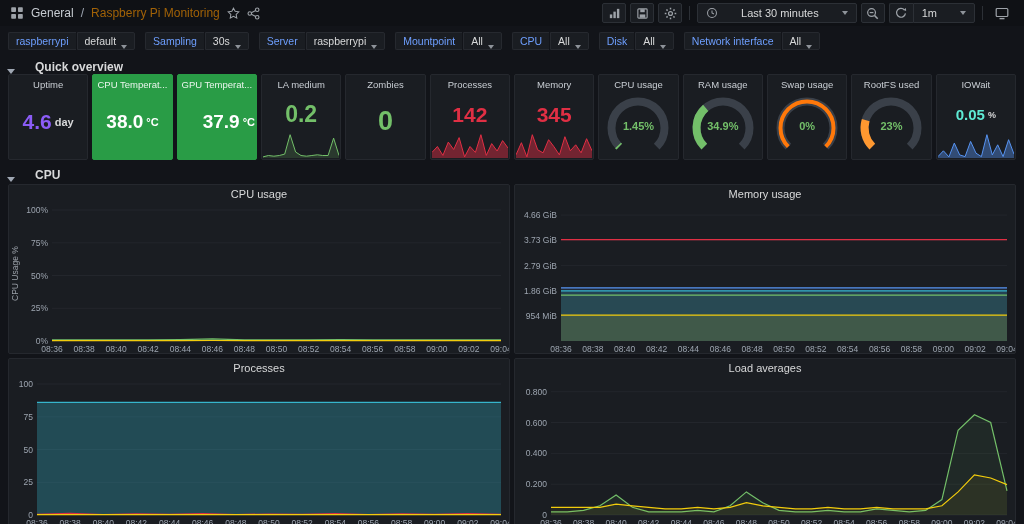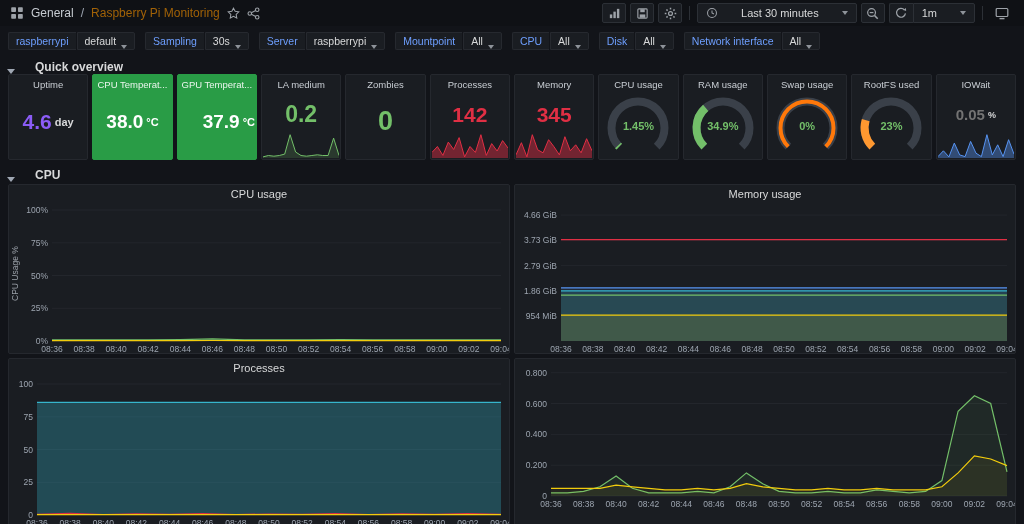--- a/index.html
+++ b/index.html
@@ -316,21 +316,21 @@
           <svg class="gauge-svg" data-name="gauge-arc">
             <path d="M20.3,56.7 A26.5,26.5 0 1 1 57.7,56.7" stroke="#3a4049" stroke-width="8" fill="none"></path>
             <path d="M20.3,56.7 A26.5,26.5 0 0 1 13.7,30.2" stroke="#ff9830" stroke-width="8" fill="none"></path>
           </svg>
           <div class="gauge-value" data-name="stat-value" style="color: rgb(115, 191, 105);">23%</div>
         </div>
       </div>
       <div class="stat" data-name="stat-panel-iowait">
         <div class="stat-title" data-name="stat-title">IOWait</div>
         <div class="stat-value-wrap has-spark" data-name="stat-value">
-          <span class="stat-value-main" style="color: #737373; text-align: right;">0.05</span>
+          <span class="stat-value-main" style="color: #5eead4; text-align: right;">0.05</span>
           <span class="stat-unit" style="color: rgb(216, 217, 218);">%</span>
         </div>
         <svg class="spark-svg" data-name="sparkline">
           <path d="M0.0,24.6L5.4,18.8L10.9,24.9L16.3,11.1L21.7,22.9L27.1,24.6L32.6,9.4L38.0,21.2L43.4,24.6L48.9,2.7L54.3,22.9L59.7,12.8L65.1,24.6L70.6,7.7L76.0,22.2L76,26 L0,26 Z" fill="#5794f2" fill-opacity="0.4" stroke="none"></path>
           <path d="M0.0,24.6L5.4,18.8L10.9,24.9L16.3,11.1L21.7,22.9L27.1,24.6L32.6,9.4L38.0,21.2L43.4,24.6L48.9,2.7L54.3,22.9L59.7,12.8L65.1,24.6L70.6,7.7L76.0,22.2" fill="none" stroke="#5794f2" stroke-width="1"></path>
         </svg>
       </div>
     </div>
 
   <div class="row-header" data-name="row-header-cpu">
@@ -461,20 +461,21 @@
               <path d="M28.0,136.3L61.1,135.4L94.3,136.5L127.4,135.8L160.6,136.3L193.7,135.6L226.9,136.5L260.0,136.0L293.1,136.3L326.3,135.7L359.4,136.5L392.6,135.8L425.7,136.3L458.9,135.6L492.0,136.3L492,137.0 L28,137.0 Z" fill="#e02f44" fill-opacity="0.2" stroke="none"></path>
               <path d="M28.0,136.3L61.1,135.4L94.3,136.5L127.4,135.8L160.6,136.3L193.7,135.6L226.9,136.5L260.0,136.0L293.1,136.3L326.3,135.7L359.4,136.5L392.6,135.8L425.7,136.3L458.9,135.6L492.0,136.3" fill="none" stroke="#e02f44" stroke-width="1.2"></path>
               <path d="M28.0,136.5L492.0,136.5" fill="none" stroke="#73bf69" stroke-width="1.2"></path>
               <path d="M28.0,136.7L492.0,136.7" fill="none" stroke="#f2cc0c" stroke-width="1.2"></path>
             </svg>
           </div>
       </div>
 
     </section>
     <section class="panel" data-name="panel-load-averages">
+      <div class="panel-title" data-name="panel-title">Load averages</div>
       <div class="chart-area">
         <div class="chart" data-name="chart-canvas">
             <svg>
               <line x1="36" y1="137.0" x2="492" y2="137.0" stroke="#23262c" stroke-width="1"></line>
               <text x="32" y="140.0" text-anchor="end" class="tick">0</text>
               <line x1="36" y1="106.2" x2="492" y2="106.2" stroke="#23262c" stroke-width="1"></line>
               <text x="32" y="109.2" text-anchor="end" class="tick">0.200</text>
               <line x1="36" y1="75.4" x2="492" y2="75.4" stroke="#23262c" stroke-width="1"></line>
               <text x="32" y="78.4" text-anchor="end" class="tick">0.400</text>
               <line x1="36" y1="44.5" x2="492" y2="44.5" stroke="#23262c" stroke-width="1"></line>

